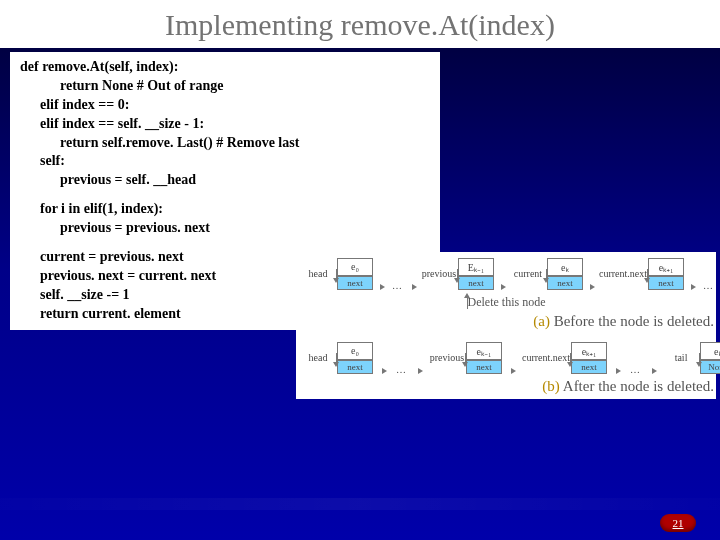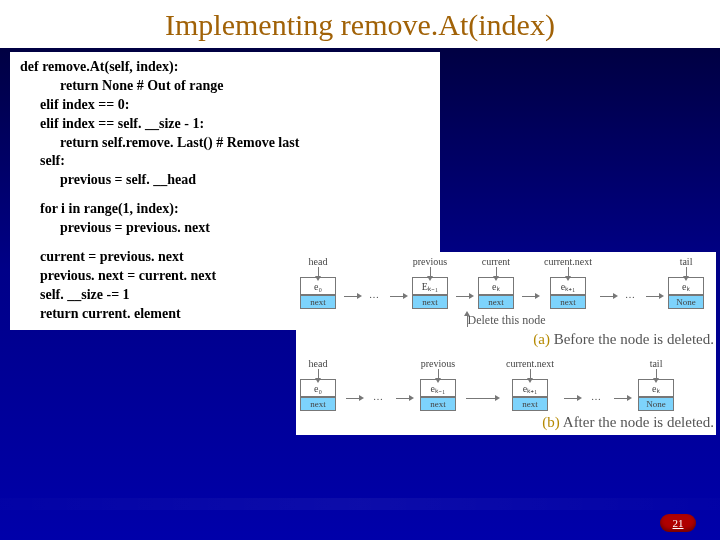--- a/index.html
+++ b/index.html
@@ -8,21 +8,21 @@
     height: 540px;
     background: linear-gradient(180deg, #000033 0%, #000088 50%, #0000aa 100%);
     font-family: "Times New Roman", serif;
     position: relative;
     overflow: hidden;
   }
   .title {
     width: 100%;
     text-align: center;
     font-size: 30px;
-    color: #a16207;
+    color: #737373;
     background: #ffffff;
     padding: 8px 0 6px 0;
     font-weight: normal;
   }
   .code-panel {
     background: #ffffff;
     margin: 4px 0 0 10px;
     padding: 6px 10px;
     width: 430px;
     font-size: 14px;
@@ -83,21 +83,21 @@
     position: relative; margin: 0 2px;
   }
   .arrow-right::after {
     content: "";
     position: absolute; right: -4px; top: -3px;
     border-top: 3.5px solid transparent;
     border-bottom: 3.5px solid transparent;
     border-left: 5px solid #777;
   }
   .dots { font-size: 10px; padding: 0 3px; }
-  .col { display: flex; flex-direction: column; align-items: center; }
+  .col { display: flex; flex-direction: row; align-items: center; }
   .stack { display: flex; flex-direction: column; }
   .hstack { display: flex; align-items: center; }
   .delete-note {
     font-size: 12px;
     color: #555;
     text-align: center;
     margin-top: 4px;
     display: flex;
     justify-content: center;
     align-items: center;
@@ -159,21 +159,21 @@
 
 <div class="code-panel">
   <div>def remove.At(self, index):</div>
   <div class="ind2">return None # Out of range</div>
   <div class="ind1">elif index == 0:</div>
   <div class="ind1">elif index == self. __size - 1:</div>
   <div class="ind2">return self.remove. Last() # Remove last</div>
   <div class="ind1">self:</div>
   <div class="ind2">previous = self. __head</div>
   <div class="gap"></div>
-  <div class="ind1">for i in range(1, index):</div>
+  <div class="ind1">for i in elif(1, index):</div>
   <div class="ind2">previous = previous. next</div>
   <div class="gap"></div>
   <div class="ind1">current = previous. next</div>
   <div class="ind1">previous. next = current. next</div>
   <div class="ind1">self. __size -= 1</div>
   <div class="ind1">return current. element</div>
 </div>
 
 <div class="diagram-wrap">
 

